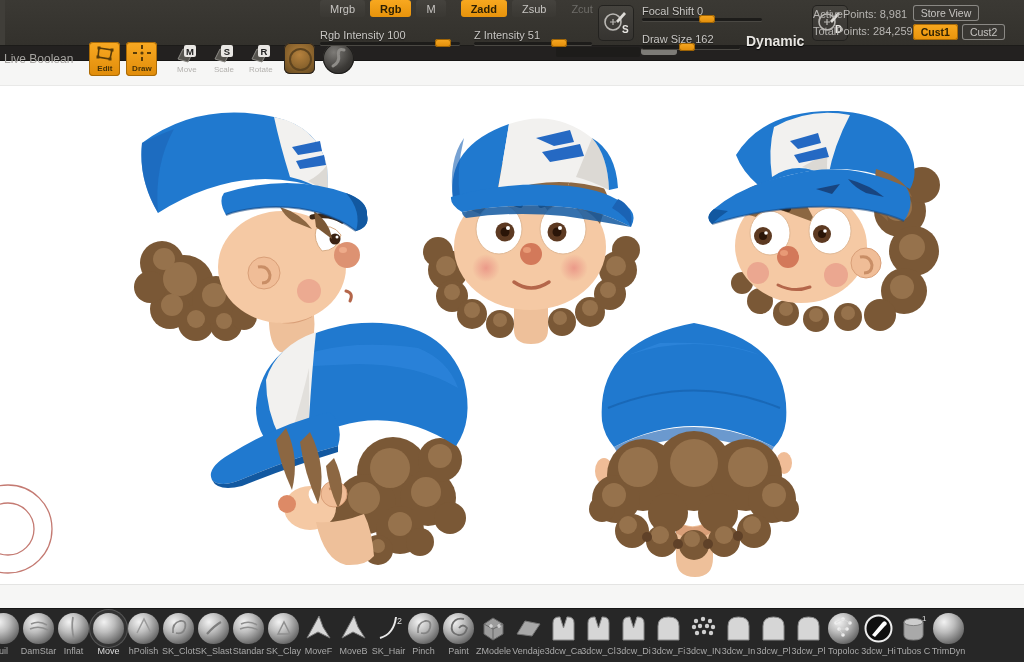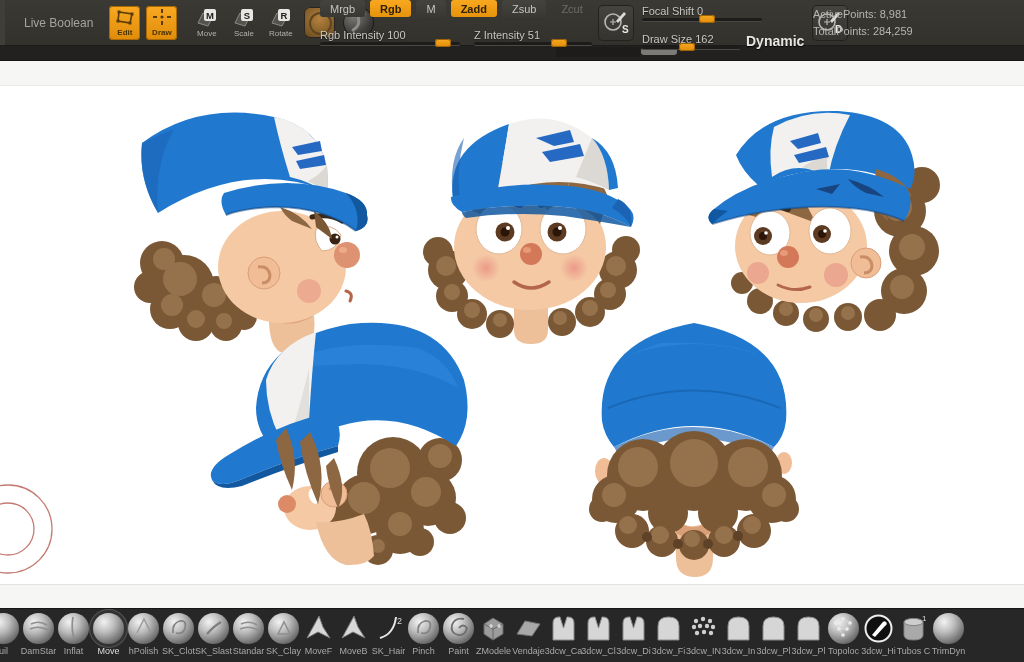--- a/index.html
+++ b/index.html
@@ -5,21 +5,21 @@
   html,body{margin:0;padding:0;background:#555;}
   .stage{position:relative;width:1024px;height:662px;overflow:hidden;
     font-family:"Liberation Sans",sans-serif;background:#f6f6f5;-webkit-font-smoothing:antialiased;}
   button{font-family:inherit;border:none;background:none;padding:0;cursor:pointer;}
 
   
   .topbar{position:absolute;top:0;left:0;width:1024px;height:45px;
     background:linear-gradient(#3b3934,#33312c);border-bottom:1px solid #1c1b19;z-index:5;}
   .topbar:before{content:"";position:absolute;left:0;top:0;width:5px;height:45px;background:#403e39;}
   .tb-group{position:absolute;top:0;height:45px;display:flex;align-items:center;}
-  .g-left{left:24px;gap:6px;}
+  .g-left{left:4px;gap:6px;margin-top:36px;}
   .tb-text{color:#a5a3a0;font-size:12px;margin-right:10px;}
   .big-btn{width:31px;height:34px;border-radius:4px;display:flex;flex-direction:column;align-items:center;justify-content:center;gap:0px;}
   .big-btn.orange{background:linear-gradient(#f9a922,#e08c0a);box-shadow:inset 0 0 0 1px #a96a06;}
   .big-btn .bb-label{font-size:8px;font-weight:bold;color:#4a3306;line-height:8px;}
   .big-btn.plain{background:transparent;}
   .big-btn.plain .bb-label{color:#b3b1ae;font-weight:normal;}
   .round-btn{width:31px;height:31px;border-radius:6px;margin-left:2px;position:relative;}
   .brushprev{background:radial-gradient(circle at 50% 38%,#b5813d,#7d5a28 68%,#5d431d);box-shadow:inset 0 0 0 1px #2a2520;}
   .brushprev:after{content:"";position:absolute;left:5px;top:5px;width:19px;height:19px;border:2px solid #5e441f;border-radius:50%;}
   .alphaprev{border-radius:50%;background:radial-gradient(circle at 35% 30%,#7d7b77,#3c3a37 60%,#262422);box-shadow:inset 0 0 0 1px #1e1d1b;}
@@ -156,21 +156,21 @@
             <path d="M10,23 Q17,19 15.5,12 Q14.5,5 21,7" fill="none" stroke="#8e8c88" stroke-width="3" stroke-linecap="round"></path>
           </svg>
       </button>
     </div>
 
     <div class="tb-group g-modes">
       <div class="chip-row">
         <span class="chip">Mrgb</span>
         <span class="chip active">Rgb</span>
         <span class="chip">M</span>
-        <span class="chip active" style="">Zadd</span>
+        <span class="chip active" style="margin-left:10px;">Zadd</span>
         <span class="chip">Zsub</span>
         <span class="chip dim">Zcut</span>
       </div>
       <div class="slider-row">
         <div class="slider w140">
           <div class="sl-label">Rgb Intensity 100</div>
           <div class="sl-track">
               <div class="handle" style="left: calc(88% - 8px);"></div>
             </div>
         </div>
@@ -216,20 +216,27 @@
           <path d="M14,12 L22,3 L24,5 L16,14 Z" fill="#dddbd7"></path>
           <text x="19" y="24" font-size="10" font-weight="bold" fill="#e8e6e2">D</text>
         </svg>
       </button>
     </div>
 
     <div class="tb-group g-points">
       <div class="pts-col">
         <span class="pts-text">ActivePoints: 8,981</span>
         <span class="pts-text">TotalPoints: 284,259</span>
+      </div>
+      <div class="btn-col">
+        <span class="mini-btn">Store View</span>
+        <span class="mini-row">
+          <span class="mini-btn active">Cust1</span>
+          <span class="mini-btn">Cust2</span>
+        </span>
       </div>
     </div>
   </div>
 
   <div class="substrip">
     <div class="strip-dark"></div>
     <div class="strip-thumb"></div>
   </div>
 
   <div class="canvas">

